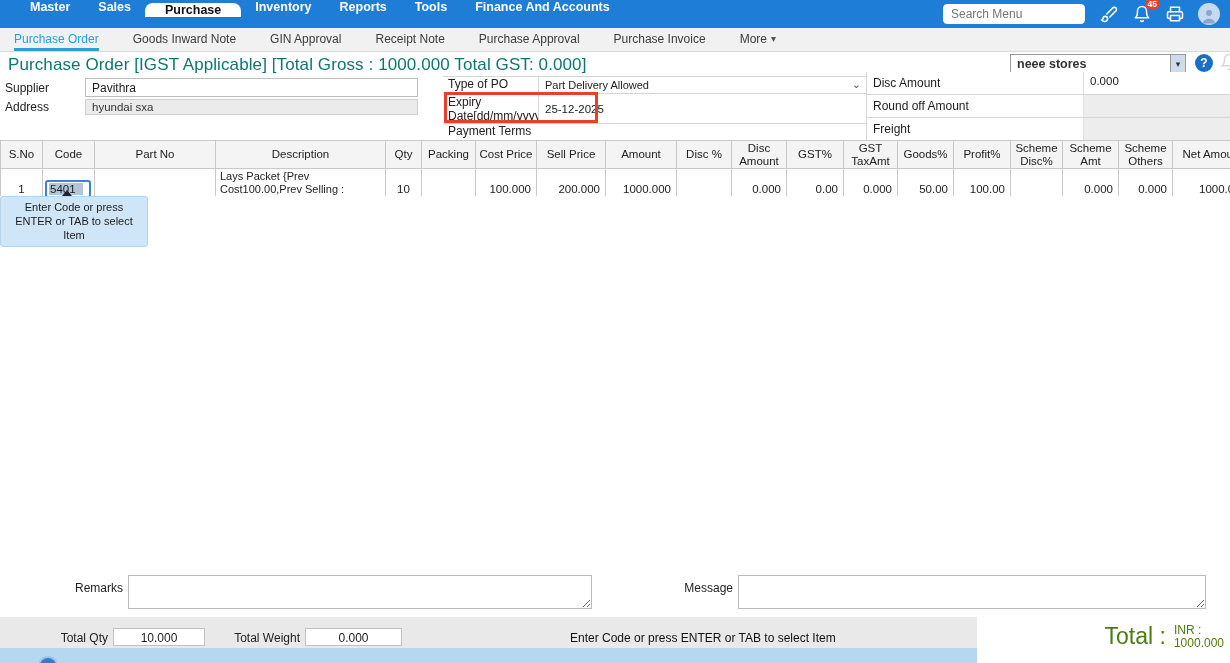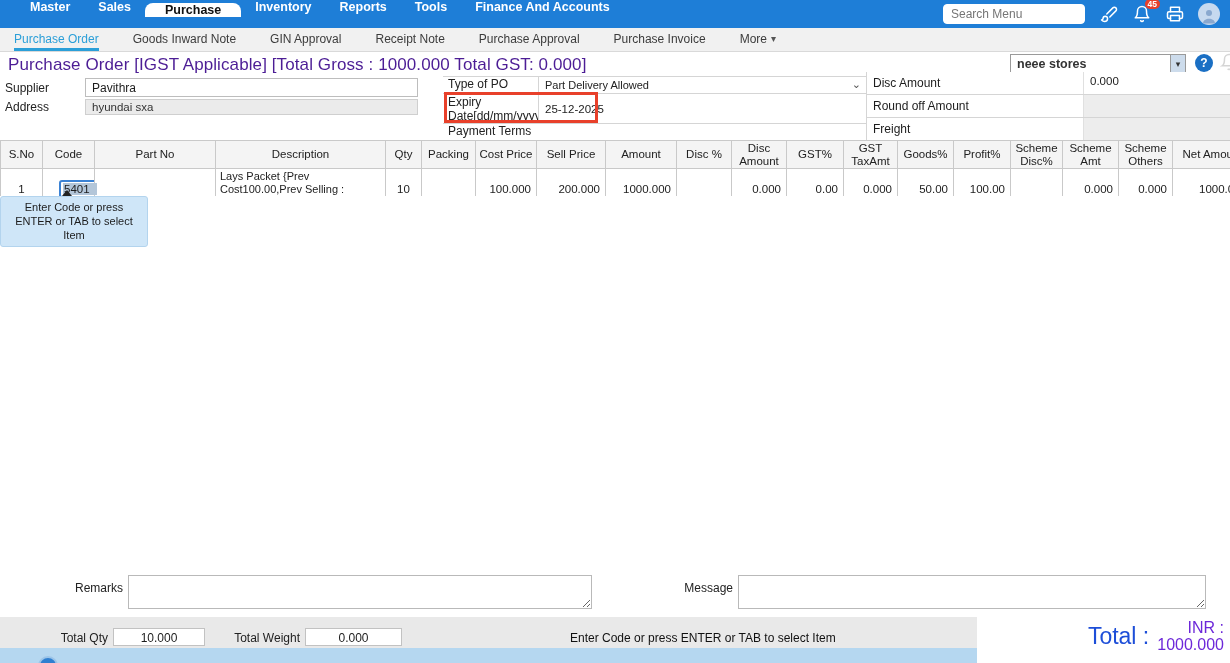--- a/index.html
+++ b/index.html
@@ -21,21 +21,21 @@
 
   
   .subtabs { position:absolute; top:28px; left:0; width:1230px; height:24px; background:#f1f1f1; border-bottom:1px solid #d9d9d9; display:flex; align-items:stretch; padding-left:14px; gap:34px; }
   .subtab { font-size:12px; color:#3c3c3c; display:flex; align-items:center; cursor:pointer; border-bottom:3px solid transparent; padding-top:1px; }
   .subtab.active { color:#2b9fd8; border-bottom:3px solid #2b9fd8; }
   .caret { font-size:10px; color:#555; margin-left:4px; }
   .caret::before { content:"▾"; }
 
   
   .titlebar { position:absolute; top:52px; left:0; width:1230px; height:25px; display:flex; align-items:center; }
-  .page-title { font-size:17px; color:#4c1d95; padding-left:8px; letter-spacing:.1px; }
+  .page-title { font-size:17px; color:#0f766e; padding-left:8px; letter-spacing:.1px; }
   .store-combo { position:absolute; left:1010px; top:2px; width:176px; height:20px; display:flex; }
   .store-value { flex:1; border:1px solid #9a9a9a; background:#fff; font-size:12.5px; font-weight:bold; color:#333; padding:2px 6px; }
   .store-arrow { width:15px; border:1px solid #9a9a9a; border-left:none; background:#cddcec; font-size:9px; color:#333; display:flex; align-items:center; justify-content:center; cursor:pointer; }
   .store-arrow::before { content:"▾"; }
   .help-circle { position:absolute; left:1195px; top:2px; width:18px; height:18px; border-radius:50%; background:#1a6fc4; color:#fff; font-size:12px; font-weight:bold; display:flex; align-items:center; justify-content:center; cursor:pointer; }
   .help-circle::after { content:"?"; }
   .ghost-bell { position:absolute; left:1220px; top:1px; }
   .ghost-bell svg { width:18px; height:18px; }
 
   
@@ -81,22 +81,22 @@
 
   
   .footer-bar { position:absolute; left:0; top:617px; width:1230px; height:31px; background:#e9e9e9; }
   .tq-label { position:absolute; left:40px; top:631px; width:68px; text-align:right; }
   .tq-input { position:absolute; left:113px; top:628px; width:92px; height:18px; border:1px solid #c2c2c2; background:#fff; font-size:12px; text-align:center; padding-top:2px; }
   .tw-label { position:absolute; left:222px; top:631px; width:78px; text-align:right; }
   .tw-input { position:absolute; left:305px; top:628px; width:97px; height:18px; border:1px solid #c2c2c2; background:#fff; font-size:12px; text-align:center; padding-top:2px; }
   .status-text { position:absolute; left:570px; top:631px; font-size:12px; color:#111; }
   .blue-strip { position:absolute; left:0; top:648px; width:1230px; height:15px; background:#b5d7f0; }
   .total-box { position:absolute; left:977px; top:610px; width:253px; height:53px; background:#fff; display:flex; align-items:center; justify-content:flex-end; gap:8px; padding-right:6px; z-index:4; }
-  .total-label { font-size:23px; color:#1d4ed8; }
-  .total-cur { font-size:16px; color:#6d28d9; line-height:1.05; text-align:right; }
+  .total-label { font-size:23px; color:#4d7c0f; }
+  .total-cur { font-size:12px; color:#4d7c0f; line-height:1.05; text-align:left; }
   .corner-dot { position:absolute; left:38px; top:656px; width:20px; height:20px; border-radius:50%; background:#2f7fd0; border:2px solid #9cc4e8; }
 </style>
 </head>
 <body>
 
 <div class="navbar">
   <div class="nav-items">
     <div class="nav-item">Master</div>
     <div class="nav-item">Sales</div>
     <div class="nav-item active">Purchase</div>
@@ -244,21 +244,21 @@
       <th>GST TaxAmt</th>
       <th>Goods%</th>
       <th>Profit%</th>
       <th>Scheme Disc%</th>
       <th>Scheme Amt</th>
       <th>Scheme Others</th>
       <th>Net Amount</th>
     </tr>
     <tr>
       <td class="ctr">1</td>
-      <td style="padding:1px 16px;">
+      <td style="padding:1px 2px;">
         <div class="code-input">
               <span>5401</span>
             </div>
       </td>
       <td></td>
       <td class="desc">Lays Packet {Prev Cost100.00,Prev Selling : 200.00}</td>
       <td class="ctr">10</td>
       <td></td>
       <td class="num">100.000</td>
       <td class="num">200.000</td>

